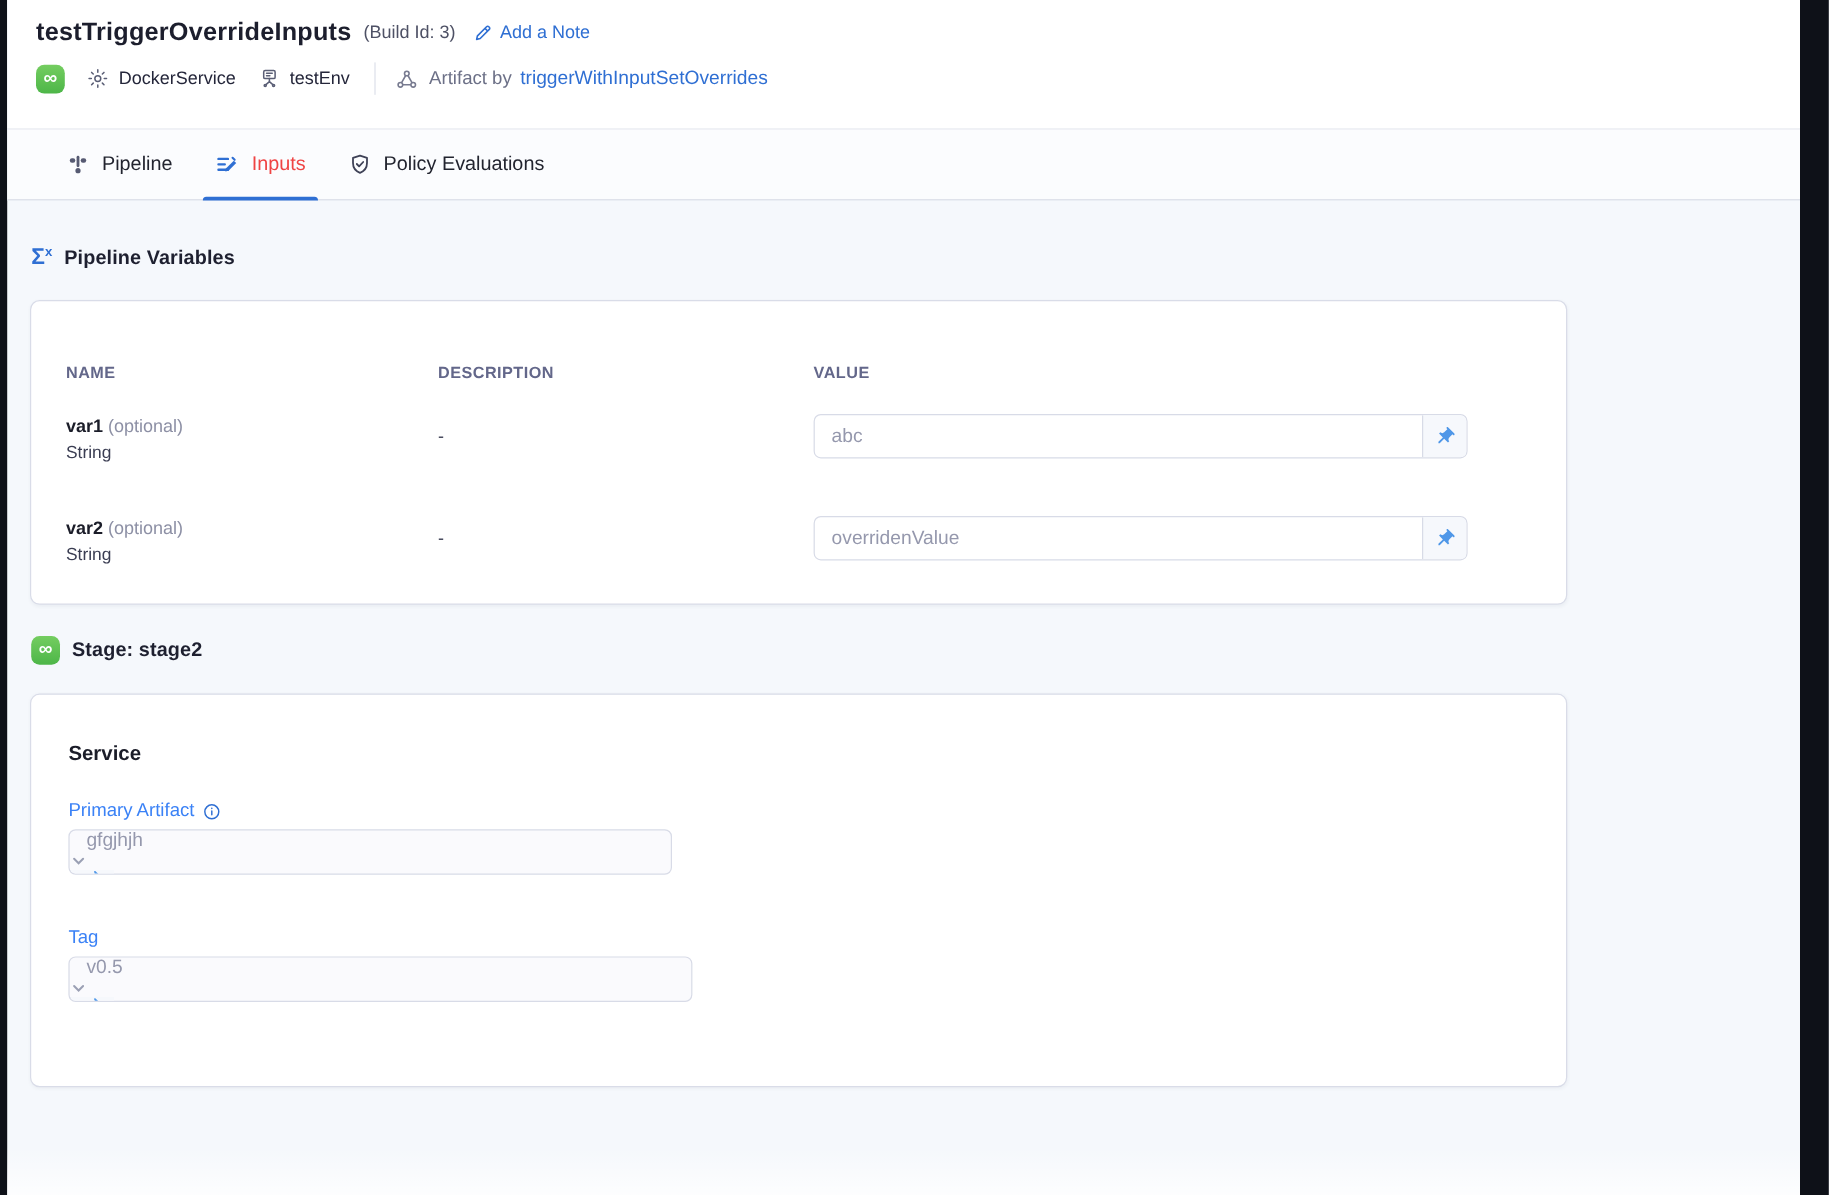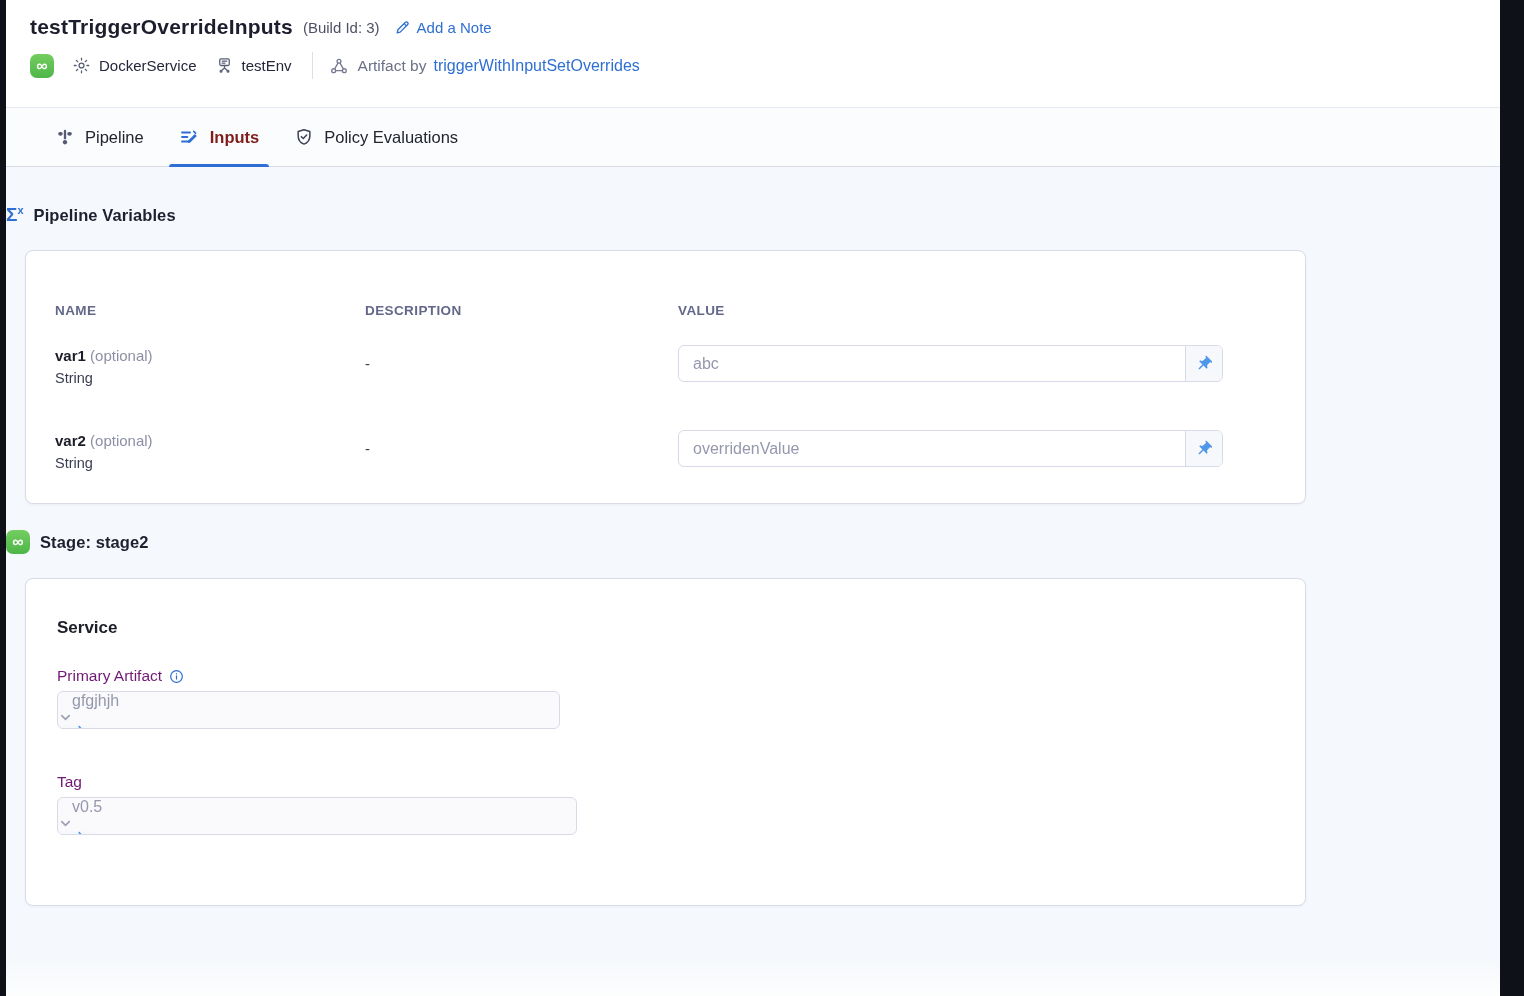--- a/index.html
+++ b/index.html
@@ -40,26 +40,26 @@
   .trig-label { font-size:15.5px; color:#6c7087; margin-left:9px; }
   .trig-link { font-size:16px; color:#2f6fd3; margin-left:7px; cursor:pointer; }
 
   
   .tabbar {
     height:60px; background:#fbfcfe;
     border-top:1px solid #e8eaf1; border-bottom:1px solid #d8dbe6;
     display:flex; align-items:stretch; padding-left:39px;
   }
   .tab { position:relative; display:flex; align-items:center; gap:10px; padding:0 10px; margin-right:15px; font-size:16.5px; color:#22242f; cursor:pointer; }
-  .tab.active { color:#7f1d1d; font-weight:bold; }
+  .tab.active { color:#ef4444; font-weight:normal; }
   .tab.active::after { content:''; position:absolute; left:0; right:0; bottom:-1px; height:3px; border-radius:3px 3px 0 0; background:#2f6fd3; }
 
   
   .content { padding-top:36px; }
-  .section-head { display:flex; align-items:center; gap:10px; height:24px; }
+  .section-head { display:flex; align-items:center; gap:10px; margin-left:20px; height:24px; }
   .sigma { color:#2f6fd3; font-weight:bold; font-size:19px; line-height:1; }
   .sigma sup { font-size:11px; font-weight:bold; }
   .section-title { font-size:16.5px; font-weight:bold; color:#1e2030; letter-spacing:.1px; }
 
   .card {
     background:#fff; border:1px solid #d9dce8; border-radius:8px;
     box-shadow:0 1px 3px rgba(40,50,80,.05);
     margin-left:19px; width:1281px;
   }
   .vars-card { margin-top:23px; height:254px; padding:52px 29px 12px; }
@@ -76,21 +76,21 @@
   .input-box {
     display:flex; width:545px; height:37px;
     border:1px solid #d8dbe7; border-radius:6px; background:#fff; overflow:hidden;
   }
   .input-text { flex:1; display:flex; align-items:center; padding:0 14px; font-size:16px; color:#9598ad; }
   .pin-btn { width:37px; border-left:1px solid #d8dbe7; background:#f6f8fc; display:flex; align-items:center; justify-content:center; cursor:pointer; flex:none; }
 
   .stage-head { margin-top:26px; }
   .service-card { margin-top:24px; height:328px; padding:39px 31px 0; }
   .service-title { font-size:17px; font-weight:bold; color:#1b1d29; }
-  .field-label { display:flex; align-items:center; gap:7px; font-size:15.5px; color:#701a75; margin-top:29px; }
+  .field-label { display:flex; align-items:center; gap:7px; font-size:15.5px; color:#3b82f6; margin-top:29px; }
   .select-box {
     margin-top:6px; display:flex; height:38px;
     border:1px solid #d8dbe7; border-radius:6px; background:#fafafd; overflow:hidden;flex-direction:column;
   }
   .select-box.w1 { width:503px; } .select-box.w2 { width:520px; }
   .select-text { flex:1; display:flex; align-items:center; padding:0 14px; font-size:16px; color:#9598ad; }
   .chevron { display:flex; align-items:center; margin-right:13px; }
   .tag-label { margin-top:44px; }
 </style>
 </head>

